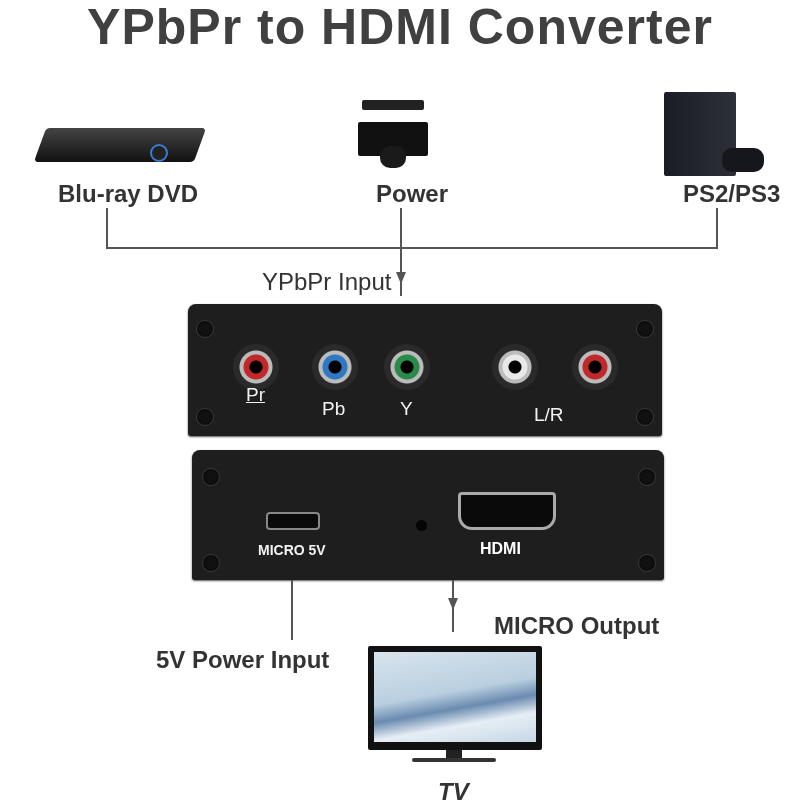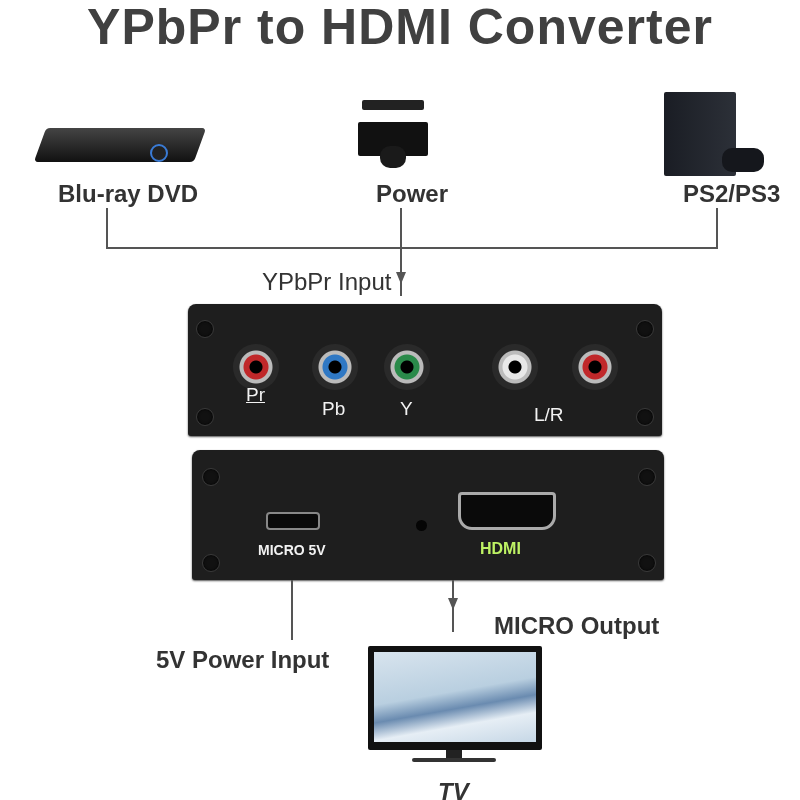--- a/index.html
+++ b/index.html
@@ -63,21 +63,21 @@
 
 <div class="abs panel" style="left:192px;top:450px;width:472px;height:130px;">
   <div class="abs screw" style="left:10px;top:18px;"></div>
   <div class="abs screw" style="left:446px;top:18px;"></div>
   <div class="abs screw" style="left:10px;top:104px;"></div>
   <div class="abs screw" style="left:446px;top:104px;"></div>
   <div class="abs" style="left:74px;top:62px;width:50px;height:14px;border-radius:4px;border:2px solid #888;background:#0a0a0a;"></div>
   <div class="abs" style="left:224px;top:70px;width:11px;height:11px;border-radius:50%;background:#050505;"></div>
   <div class="abs" style="left:266px;top:42px;width:92px;height:32px;border:3px solid #aaa;border-radius:4px 4px 14px 14px;background:#0a0a0a;"></div>
   <div class="abs lbl" style="left:66px;top:92px;font-size:14px;color:#f2f2f2;">MICRO 5V</div>
-  <div class="abs lbl" style="left:288px;top:90px;font-size:16px;color:#bef264;">HDMI</div>
+  <div class="abs lbl" style="left:288px;top:90px;font-size:16px;color:#ffffff;">HDMI</div>
 </div>
 
 <div class="abs line" style="left:291px;top:580px;width:2px;height:60px;"></div>
 <div class="abs line" style="left:452px;top:580px;width:2px;height:52px;"></div>
 <div class="abs arrow" style="left:448px;top:598px;"></div>
 <div class="abs lbl" style="left:156px;top:646px;">5V Power Input</div>
 <div class="abs lbl" style="left:494px;top:612px;">MICRO Output</div>
 
 <div class="abs" style="left:368px;top:646px;width:174px;height:118px;">
   <div style="position:absolute;left:0;top:0;width:174px;height:104px;background:#111;border-radius:2px;"></div>

